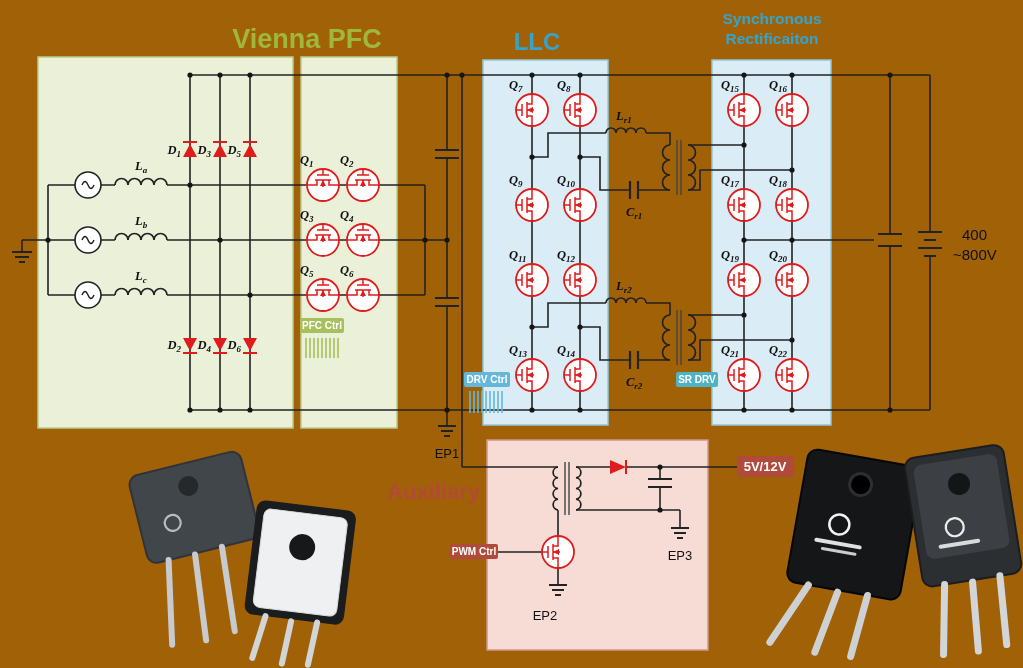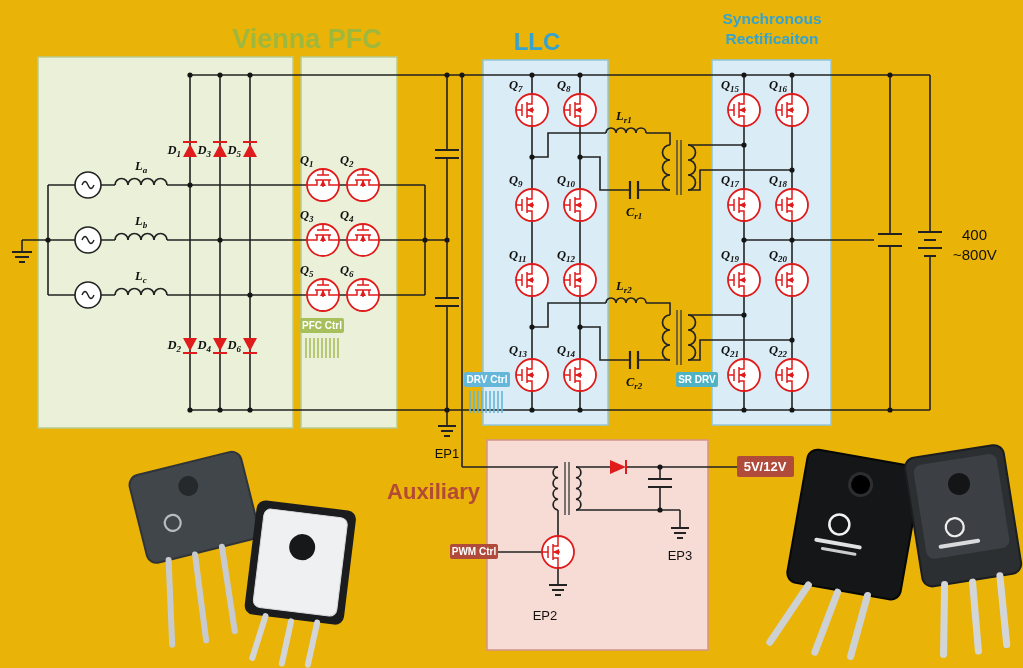--- a/index.html
+++ b/index.html
@@ -1,16 +1,16 @@
 <!DOCTYPE html>
 <html><head>
 <meta charset="utf-8">
 <style>
   html,body{margin:0;padding:0;background:#fff;}
-  #stage{position:relative;width:1023px;height:668px;background:#eab308;overflow:hidden;
+  #stage{position:relative;width:1023px;height:668px;background:#a16207;overflow:hidden;
          font-family:"Liberation Sans",sans-serif;}
   svg{display:block;}
   .wire{stroke:#222;stroke-width:1.6;fill:none;}
   .plate{stroke:#222;stroke-width:2.2;fill:none;}
   .coil{stroke:#222;stroke-width:1.7;fill:none;}
   .core{stroke:#444;stroke-width:1.4;fill:none;}
   .gnd{stroke:#222;stroke-width:1.8;fill:none;}
   .dot{fill:#151515;}
   .comp-label{font:italic bold 12.5px "Liberation Serif",serif;fill:#101010;}
   .sub{font-size:9px;}

